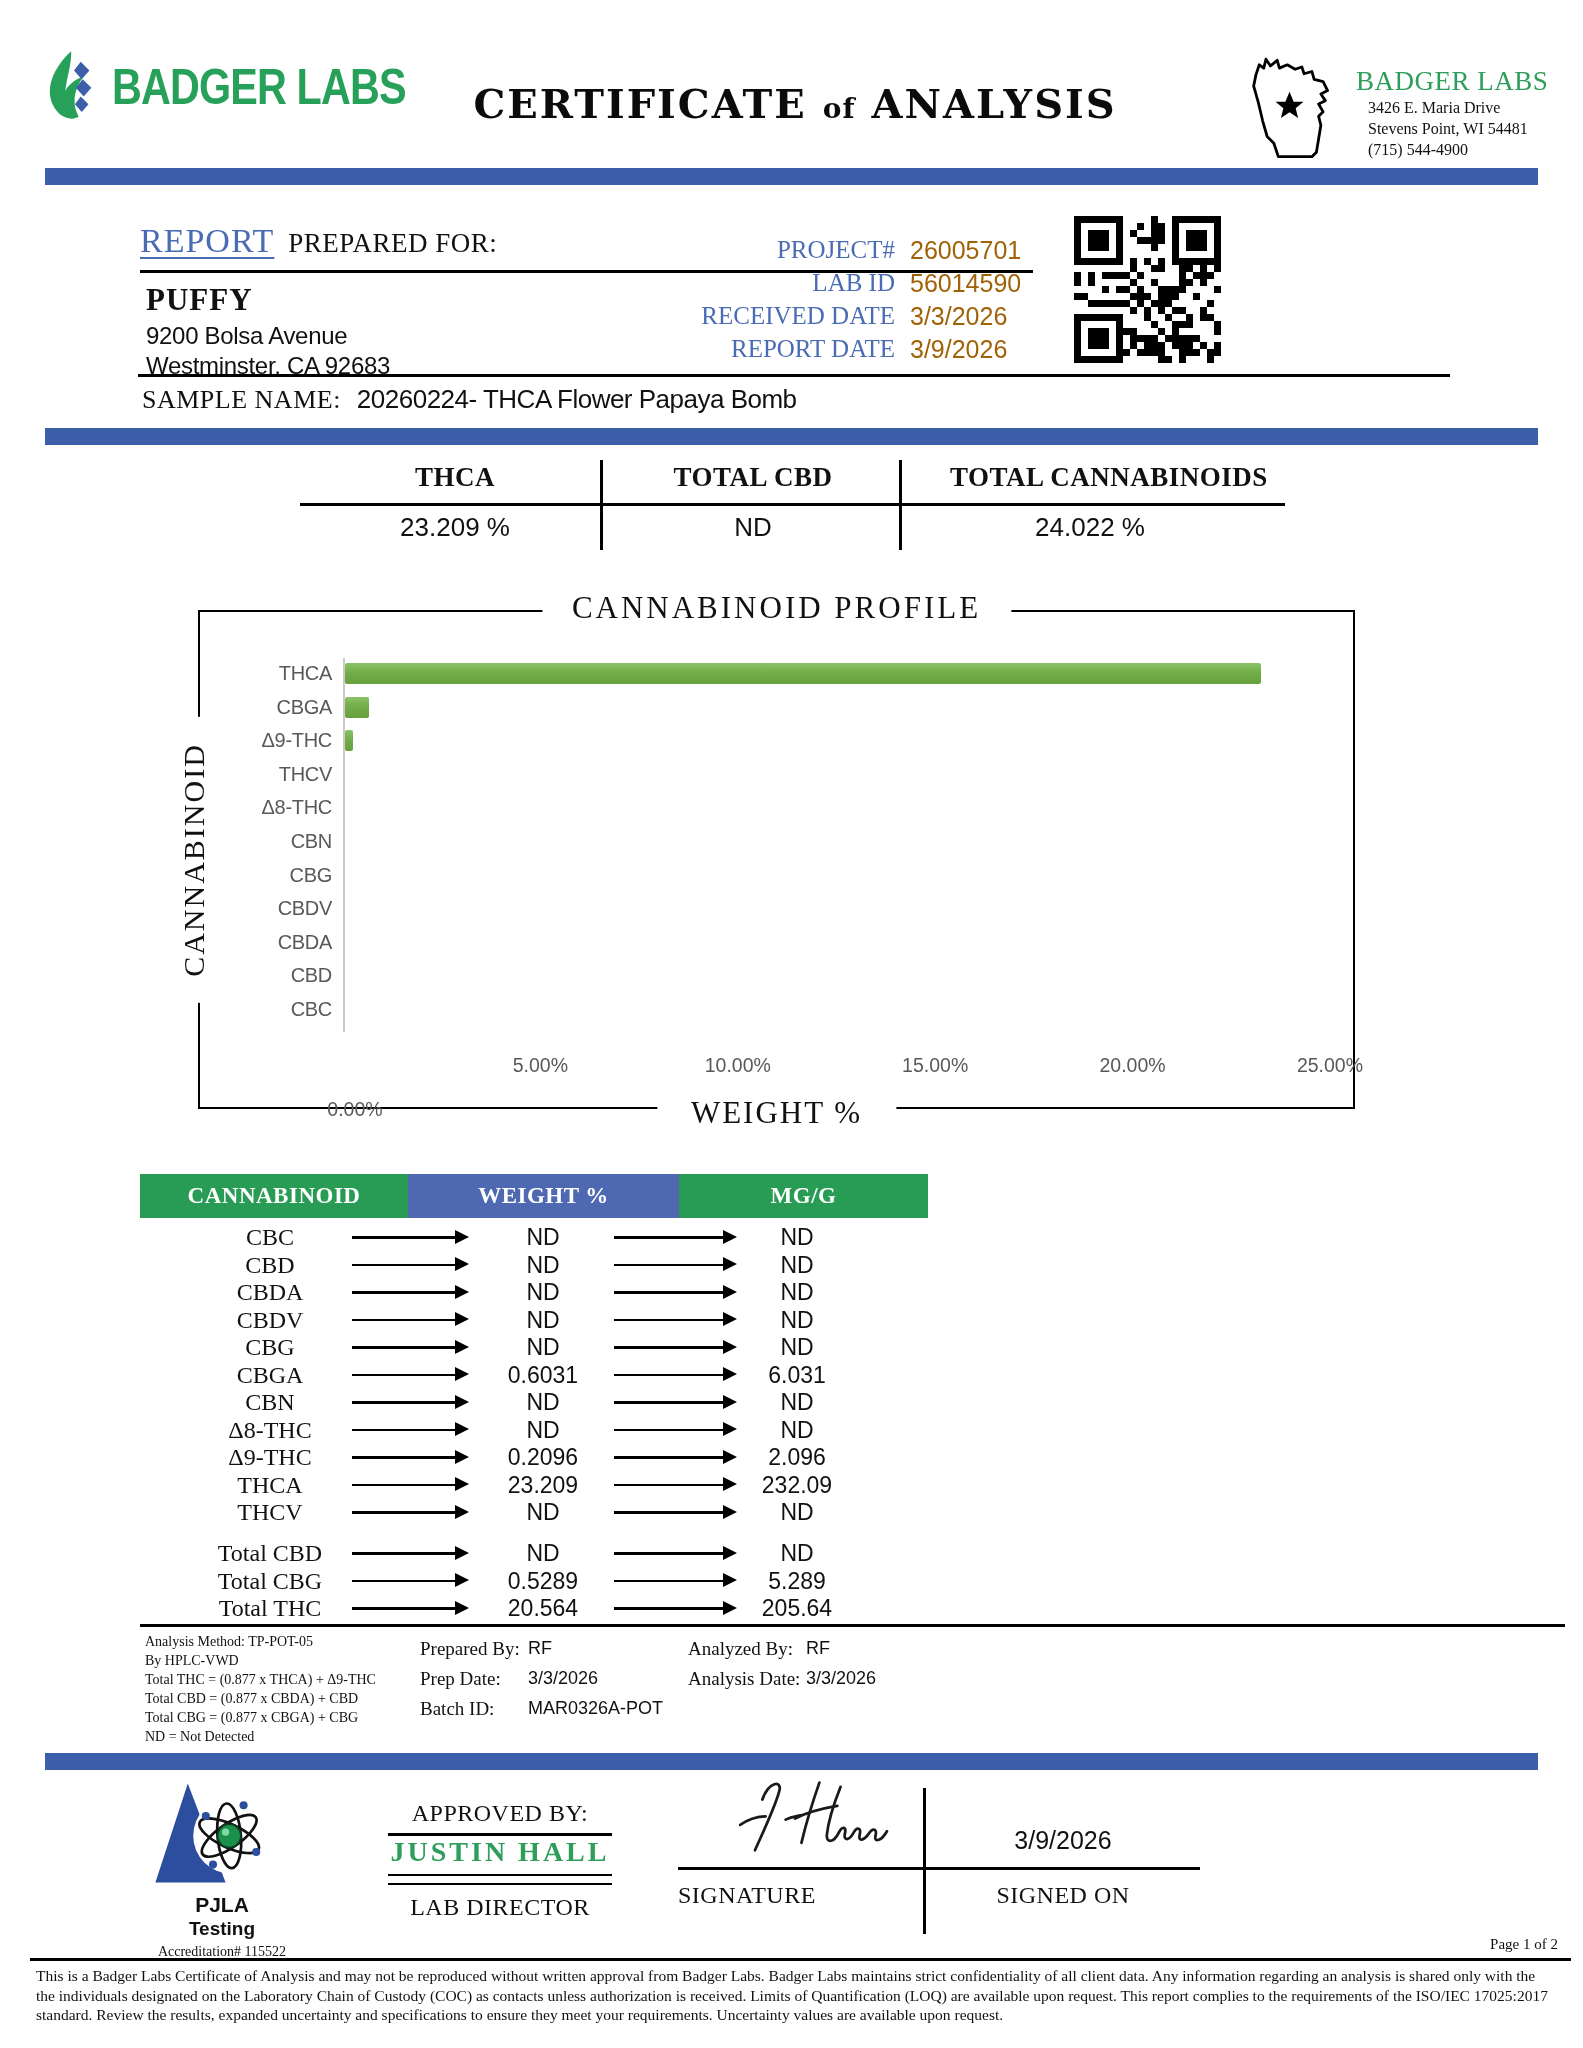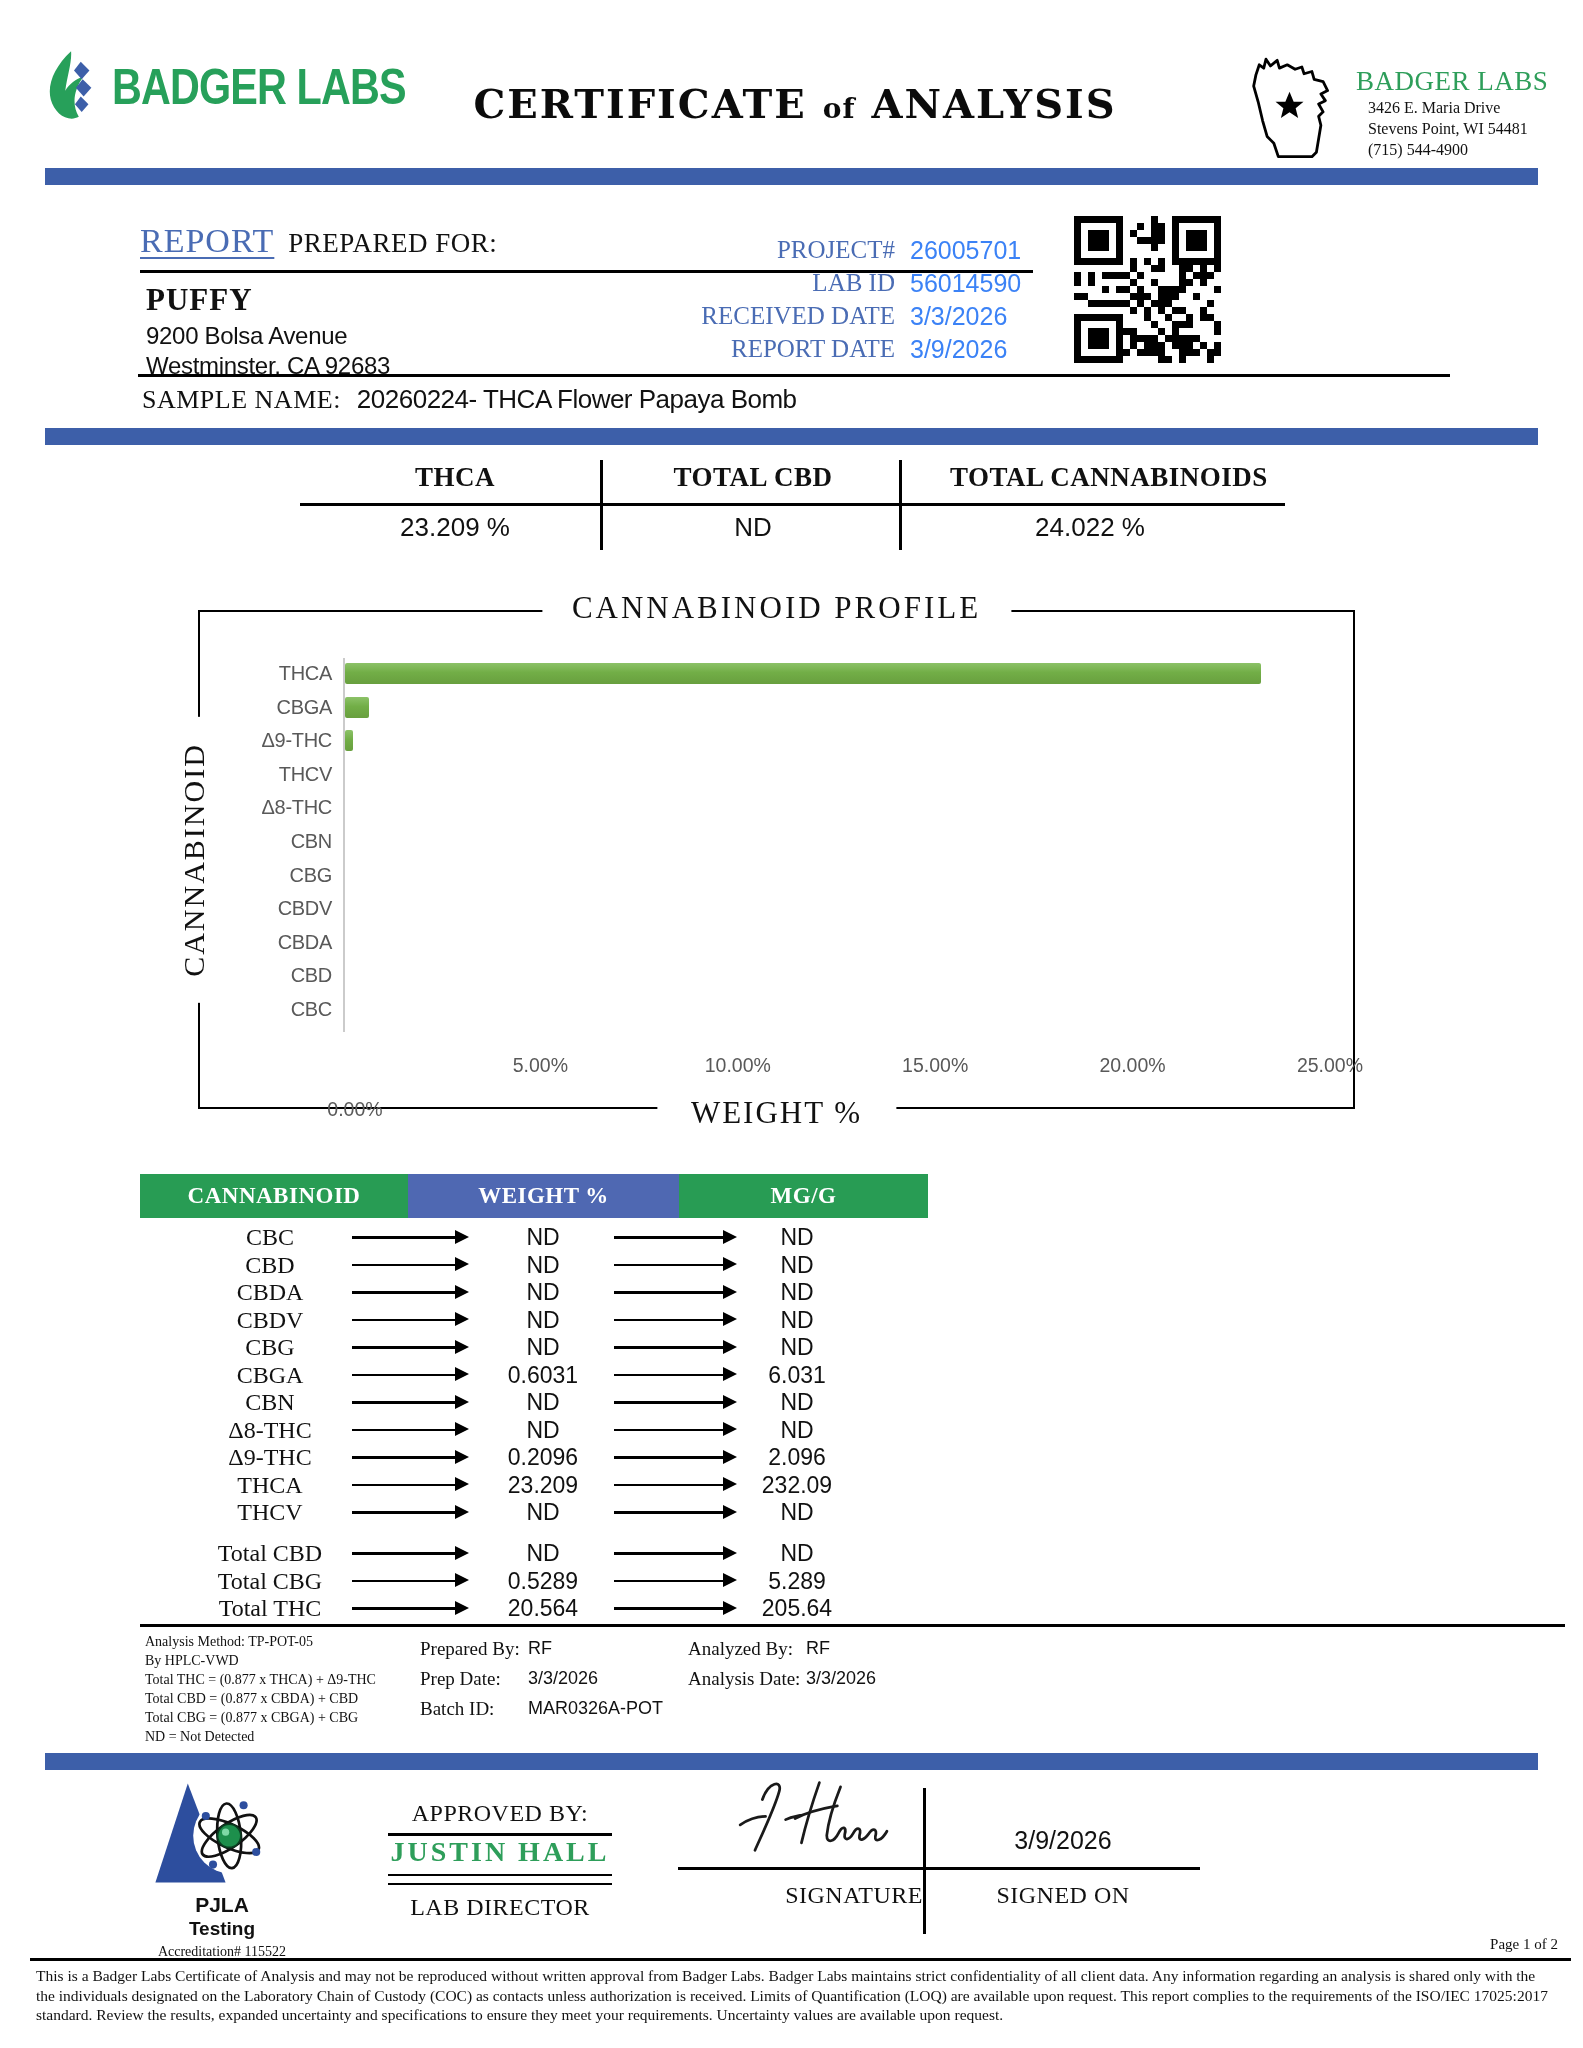--- a/index.html
+++ b/index.html
@@ -31,21 +31,21 @@
                text-decoration-thickness:2px;text-underline-offset:5px;}
   #prepared-word{font-size:27px;letter-spacing:.5px;}
   #heading-underline{left:140px;top:270px;width:893px;height:3px;background:#000;}
   #client-name{left:146px;top:282px;font-weight:700;font-size:31px;letter-spacing:1px;}
   .client-addr{left:146px;font-family:var(--sans);font-size:24px;letter-spacing:-.3px;}
   #client-addr1{top:322px;} #client-addr2{top:352px;}
   #report-fields{left:500px;top:236px;width:600px;height:135px;}
   .fld-row{position:absolute;left:0;width:100%;height:30px;}
   .fld-label{position:absolute;left:0;width:395px;text-align:right;font-family:var(--serif);
              font-size:25px;color:var(--lblue);white-space:nowrap;}
-  .fld-value{position:absolute;left:410px;font-family:var(--sans);font-size:25px;color:#3b82f6;white-space:nowrap;}
+  .fld-value{position:absolute;left:410px;font-family:var(--sans);font-size:25px;color:#a16207;white-space:nowrap;}
   #qr-box{left:1074px;top:216px;width:147px;height:147px;}
   #sample-sep{left:138px;top:374px;width:1312px;height:2.5px;background:#000;}
   #sample-row{left:142px;top:384px;display:flex;gap:16px;align-items:baseline;white-space:nowrap;}
   #sample-label{font-size:26px;letter-spacing:.5px;}
   #sample-value{font-family:var(--sans);font-size:26px;letter-spacing:-.5px;}
   
   .sum-cell{position:absolute;top:462px;width:280px;text-align:center;}
   .sum-label{font-size:27px;font-weight:600;letter-spacing:.5px;white-space:nowrap;}
   .sum-value{margin-top:19px;font-family:var(--sans);font-size:26px;}
   #sum-cell-1{left:315px;} #sum-cell-2{left:613px;} #sum-cell-3{left:950px;}
@@ -100,21 +100,21 @@
   #pjla-accr{font-size:14px;margin-top:4px;white-space:nowrap;}
   #approved-block{left:388px;top:1800px;width:224px;text-align:center;}
   #approved-by-label{font-size:24px;letter-spacing:.5px;}
   .single-rule{height:2.5px;background:#000;margin-top:6px;}
   #approver-name{font-weight:700;font-size:28px;letter-spacing:3px;color:var(--namegreen);white-space:nowrap;}
   .double-rule{height:7px;border-top:2.5px solid #000;border-bottom:2px solid #000;margin-top:6px;}
   #approver-title{font-size:24px;margin-top:9px;letter-spacing:.5px;}
   #sig-image{left:722px;top:1770px;}
   #sig-line{left:678px;top:1867px;width:522px;height:3px;background:#000;}
   #sig-divider{left:923px;top:1788px;width:2.5px;height:146px;background:#000;}
-  #signature-label{left:678px;top:1882px;width:245px;text-align:right;font-size:24px;letter-spacing:.5px;}
+  #signature-label{left:678px;top:1882px;width:245px;text-align:left;font-size:24px;letter-spacing:.5px;}
   #signed-date{left:926px;top:1826px;width:274px;text-align:center;font-family:var(--sans);font-size:25px;}
   #signed-on-label{left:926px;top:1882px;width:274px;text-align:center;font-size:24px;letter-spacing:.5px;}
   #page-indicator{right:25px;top:1936px;font-size:15px;}
   #footer-line{left:30px;top:1958px;right:12px;height:3px;background:#000;}
   #disclaimer{left:36px;top:1966px;right:30px;font-size:15.5px;line-height:19.5px;}
 </style>
 </head>
 <body>
 
 <div class="page">

